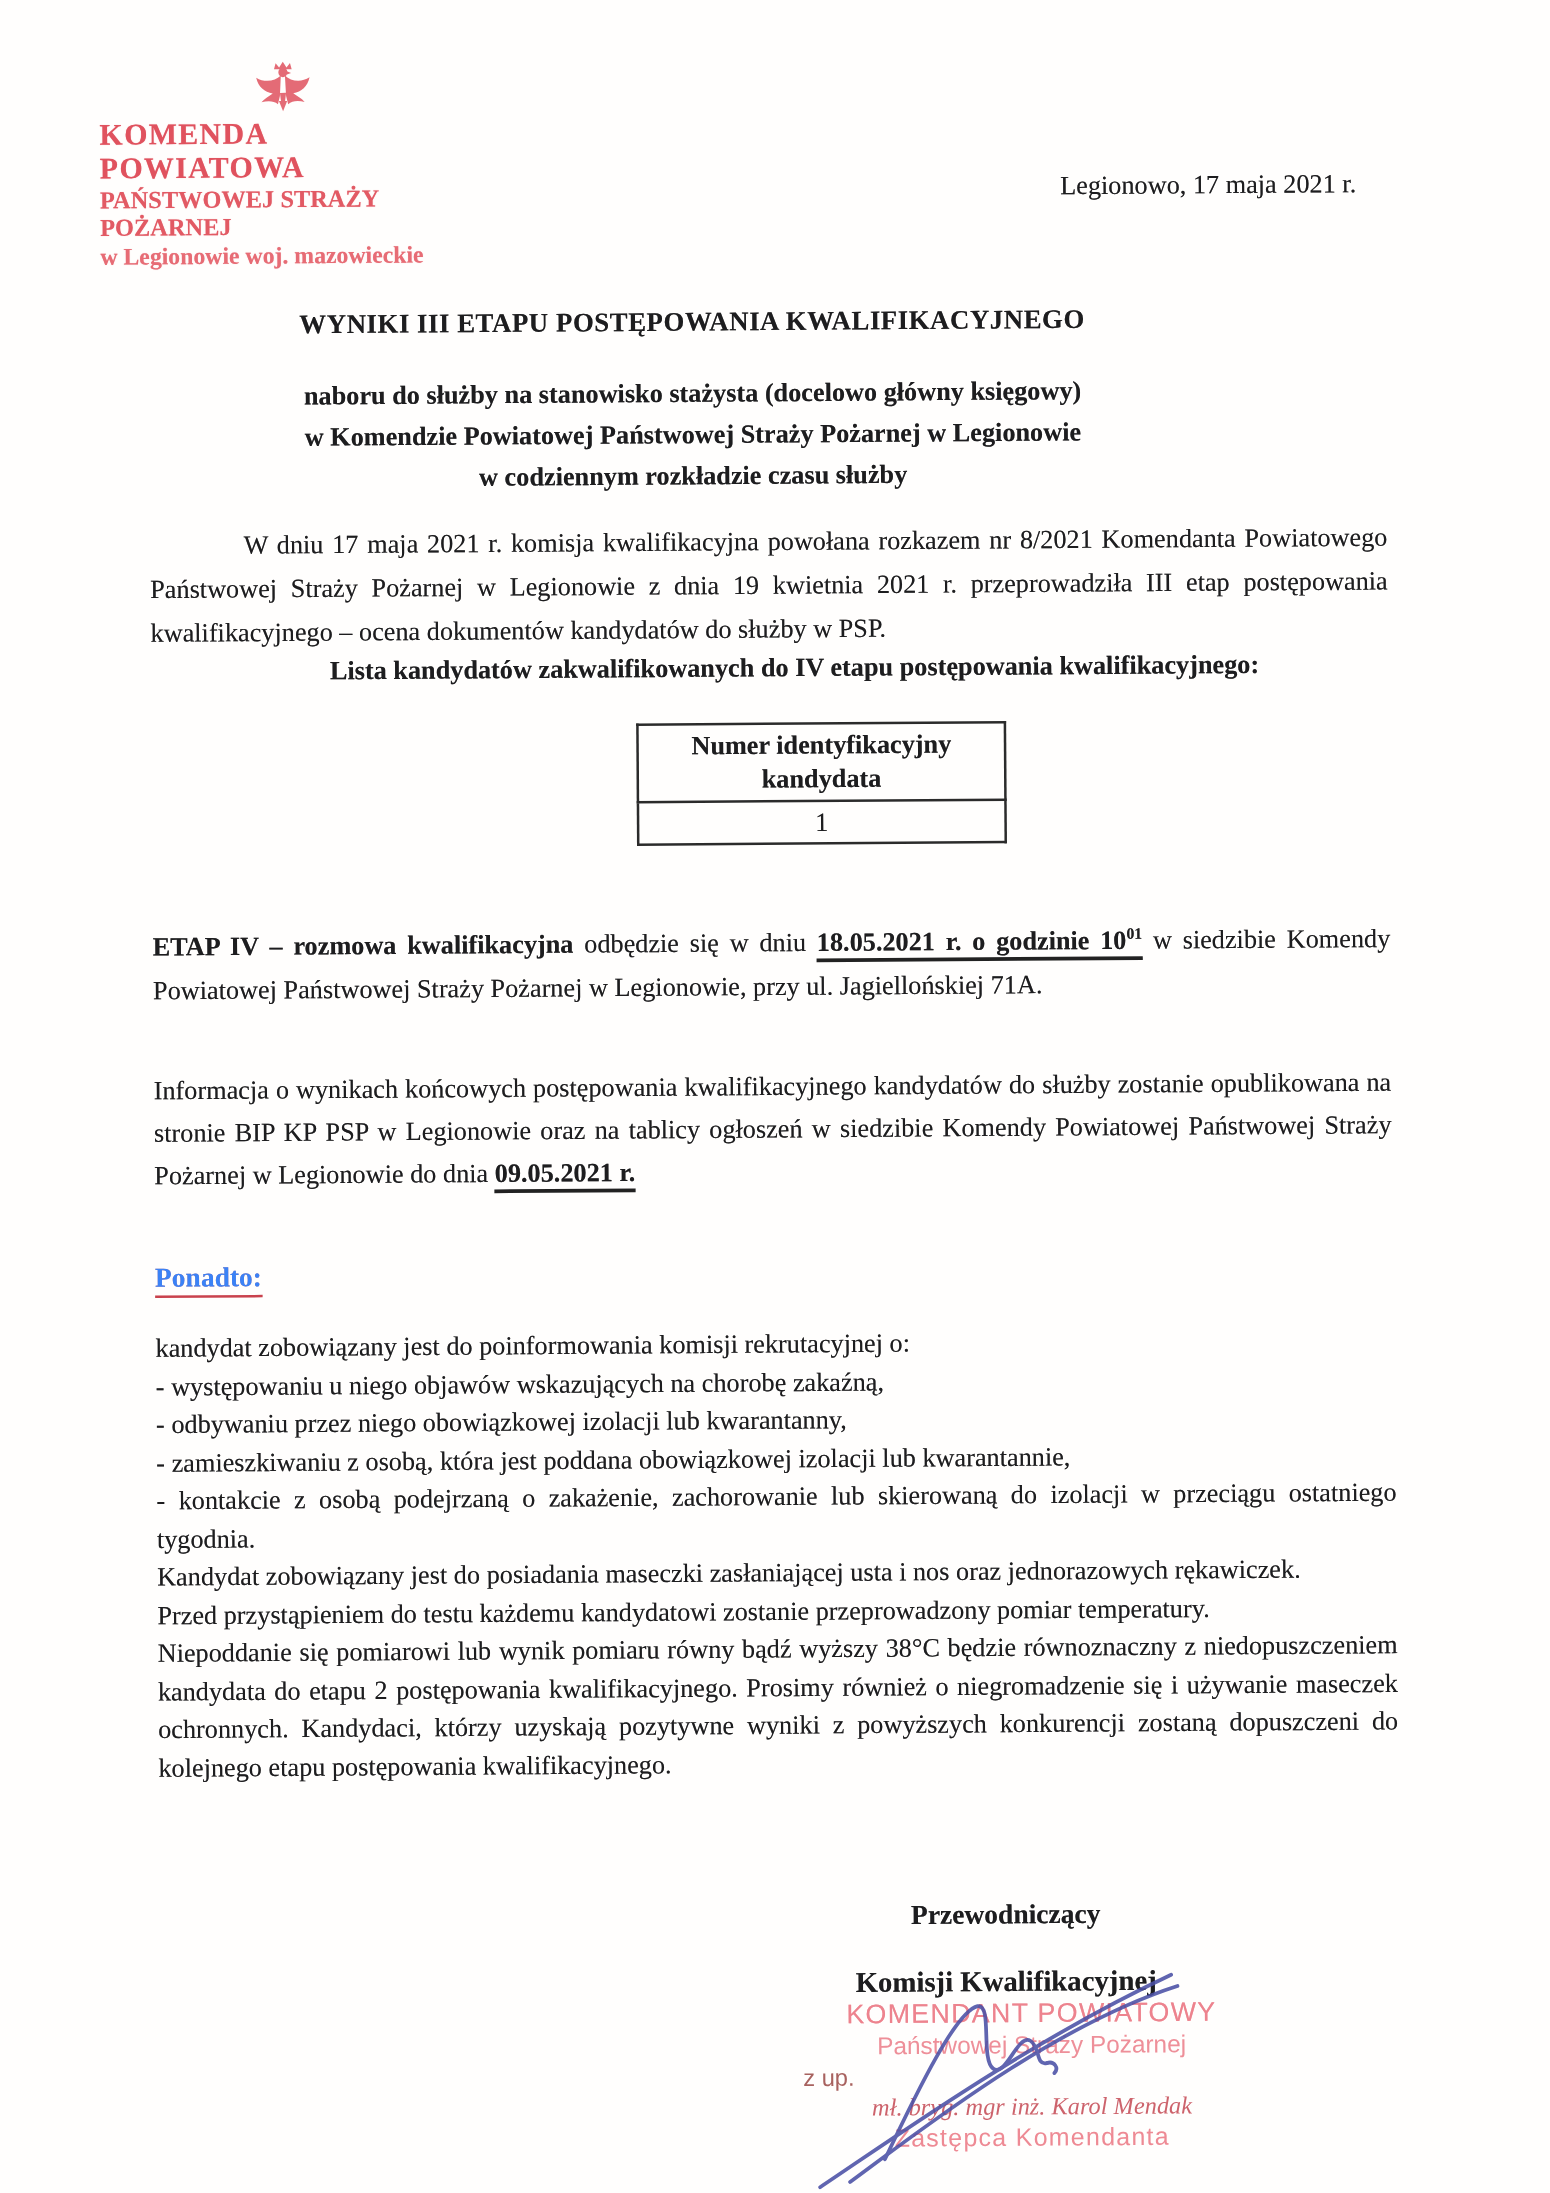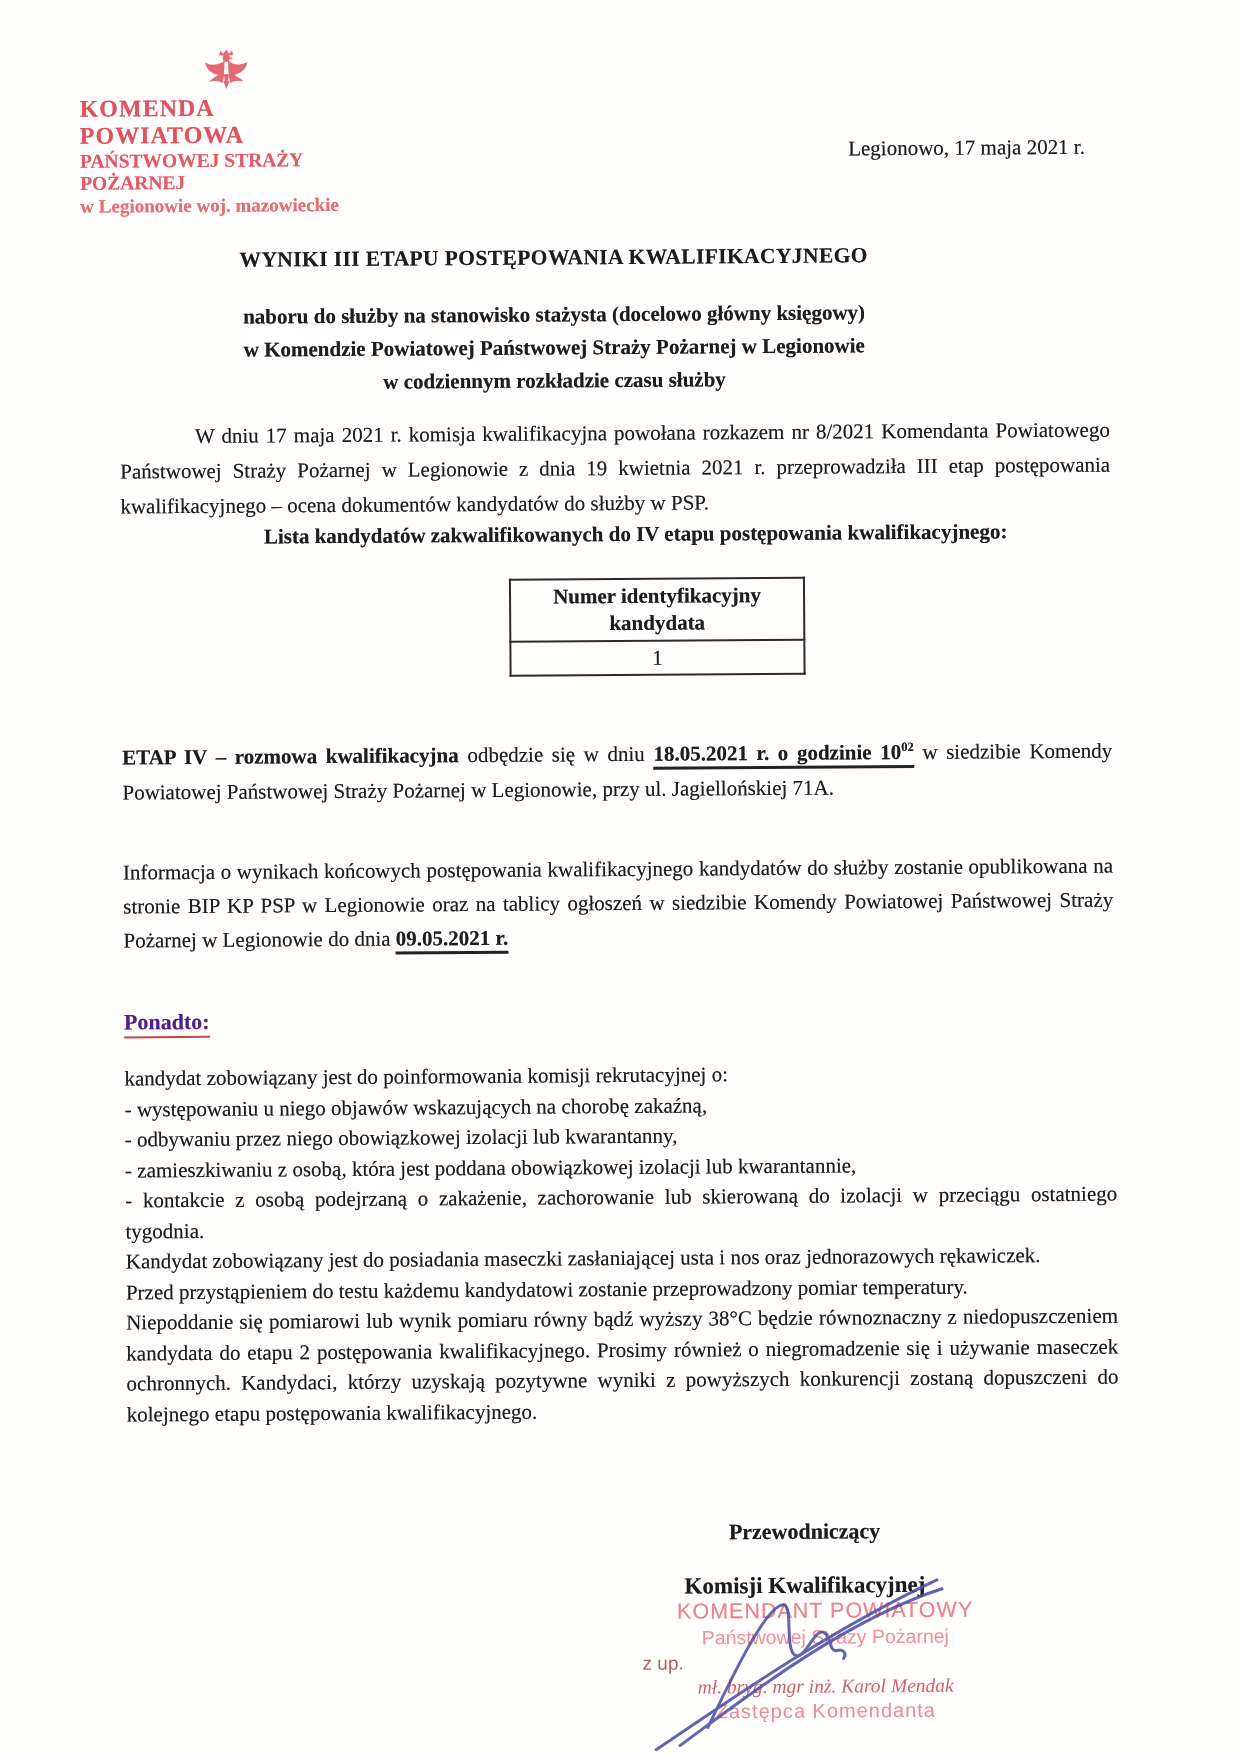--- a/index.html
+++ b/index.html
@@ -45,21 +45,21 @@
 
   .etap{top:737px;line-height:35px;}
   .b{font-weight:bold;}
   .bu{font-weight:bold;border-bottom:3px solid #222;padding-bottom:1px;}
   sup{font-size:.6em;line-height:0;}
 
   .info{top:852px;line-height:34px;}
 
   .ponadto{
     position:absolute;left:123px;top:1006px;
-    font-weight:bold;font-size:22px;color:#4c1d95;
+    font-weight:bold;font-size:22px;color:#3b82f6;
     border-bottom:2.5px solid #c9424d;padding-bottom:1px;
     text-shadow:0 0 .5px rgba(201,66,77,.6);
   }
 
   .rules{position:absolute;left:123px;top:1060px;width:992px;font-size:21px;line-height:30.5px;text-align:justify;}
   .rules p{margin:0;}
 
   
   .sig-chair{position:absolute;left:600px;top:1520px;width:400px;text-align:center;font-weight:bold;font-size:22px;}
   .sig-comm{position:absolute;left:600px;top:1574px;width:400px;text-align:center;font-weight:bold;font-size:23px;}
@@ -116,21 +116,21 @@
         </tr>
       </thead>
       <tbody>
         <tr>
           <td class="txt">1</td>
         </tr>
       </tbody>
     </table>
 
     <div class="para etap txt">
-      <span class="b">ETAP IV – rozmowa kwalifikacyjna</span><span> odbędzie się w dniu </span><span class="bu"><span>18.05.2021 r. o godzinie 10</span><sup>02</sup></span><span> w siedzibie Komendy Powiatowej Państwowej Straży Pożarnej w Legionowie, przy ul. Jagiellońskiej 71A.</span>
+      <span class="b">ETAP IV – rozmowa kwalifikacyjna</span><span> odbędzie się w dniu </span><span class="bu"><span>18.05.2021 r. o godzinie 10</span><sup>01</sup></span><span> w siedzibie Komendy Powiatowej Państwowej Straży Pożarnej w Legionowie, przy ul. Jagiellońskiej 71A.</span>
     </div>
 
     <div class="para info txt">
       <span>Informacja o wynikach końcowych postępowania kwalifikacyjnego kandydatów do służby zostanie opublikowana na stronie BIP KP PSP w Legionowie oraz na tablicy ogłoszeń w siedzibie Komendy Powiatowej Państwowej Straży Pożarnej w Legionowie do dnia </span><span class="bu">09.05.2021 r.</span>
     </div>
 
     <span class="ponadto txt">Ponadto:</span>
 
     <div class="rules">
       <p class="txt">kandydat zobowiązany jest do poinformowania komisji rekrutacyjnej o:</p>

